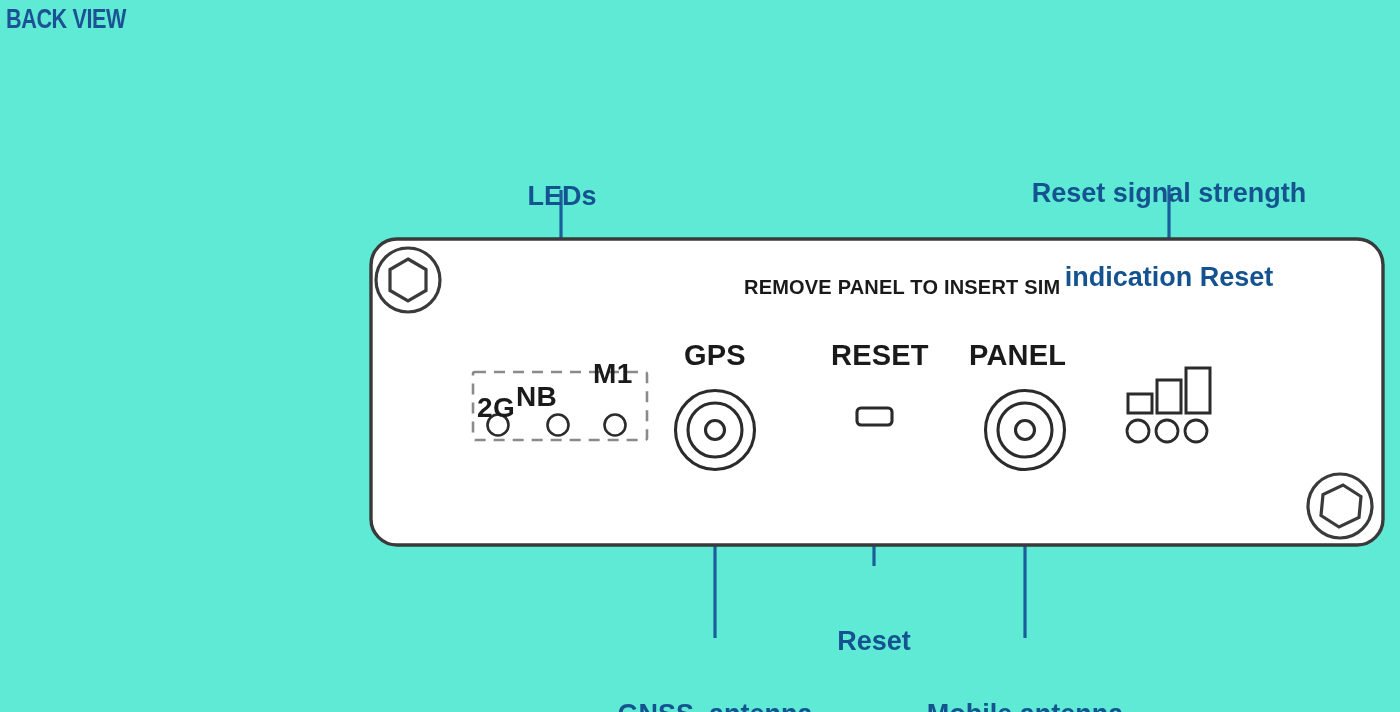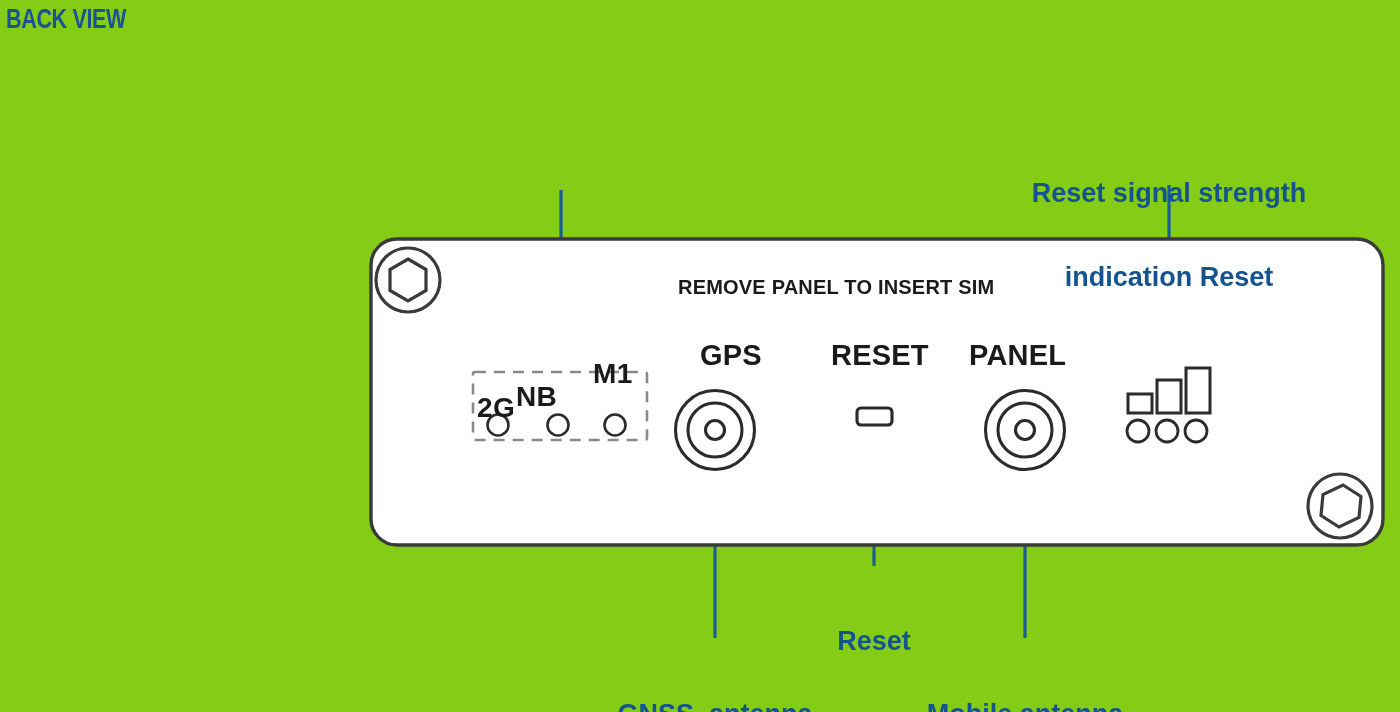--- a/index.html
+++ b/index.html
@@ -8,21 +8,21 @@
     background: #ffffff;
   }
   body {
     font-family: "Liberation Sans", sans-serif;
     -webkit-font-smoothing: antialiased;
   }
   #stage {
     position: relative;
     width: 1400px;
     height: 712px;
-    background: #84cc16;
+    background: #5eead4;
     overflow: hidden;
   }
   #stage svg.layer {
     position: absolute;
     left: 0;
     top: 0;
     width: 1400px;
     height: 712px;
   }
 
@@ -135,31 +135,32 @@
     </g>
 
     <g fill="#ffffff" stroke="#2b2b2b" stroke-width="2.8">
       <circle cx="1138" cy="431" r="11"></circle>
       <circle cx="1167" cy="431" r="11"></circle>
       <circle cx="1196" cy="431" r="11"></circle>
     </g>
 
   </svg>
 
-  <div class="panel-text sim-note" style="left:678px; top:276px;">REMOVE PANEL TO INSERT SIM</div>
+  <div class="panel-text sim-note" style="left:744px; top:276px;">REMOVE PANEL TO INSERT SIM</div>
 
   <div class="panel-text led-label" style="left:477px; top:392px;">2G</div>
   <div class="panel-text led-label" style="left:516px; top:381px;text-align:center;">NB</div>
   <div class="panel-text led-label" style="left:593px; top:358px;">M1</div>
 
-  <div class="panel-text port-label" style="left:684px; top:339px;margin-left:16px;">GPS</div>
+  <div class="panel-text port-label" style="left:684px; top:339px;">GPS</div>
   <div class="panel-text port-label" style="left:831px; top:339px;">RESET</div>
   <div class="panel-text port-label" style="left:969px; top:339px;">PANEL</div>
 
   <div class="callout" style="left:394px; top:126px; width:336px;">
+    <span class="ln">LEDs</span>
   </div>
 
   <div class="callout" style="left:1001px; top:123px; width:336px;">
     <span class="ln">Reset signal strength</span>
     <span class="ln">indication Reset</span>
   </div>
 
   <div class="callout" style="left:555px; top:644px; width:320px;">
     <span class="ln">GNSS  antenna</span>
     

